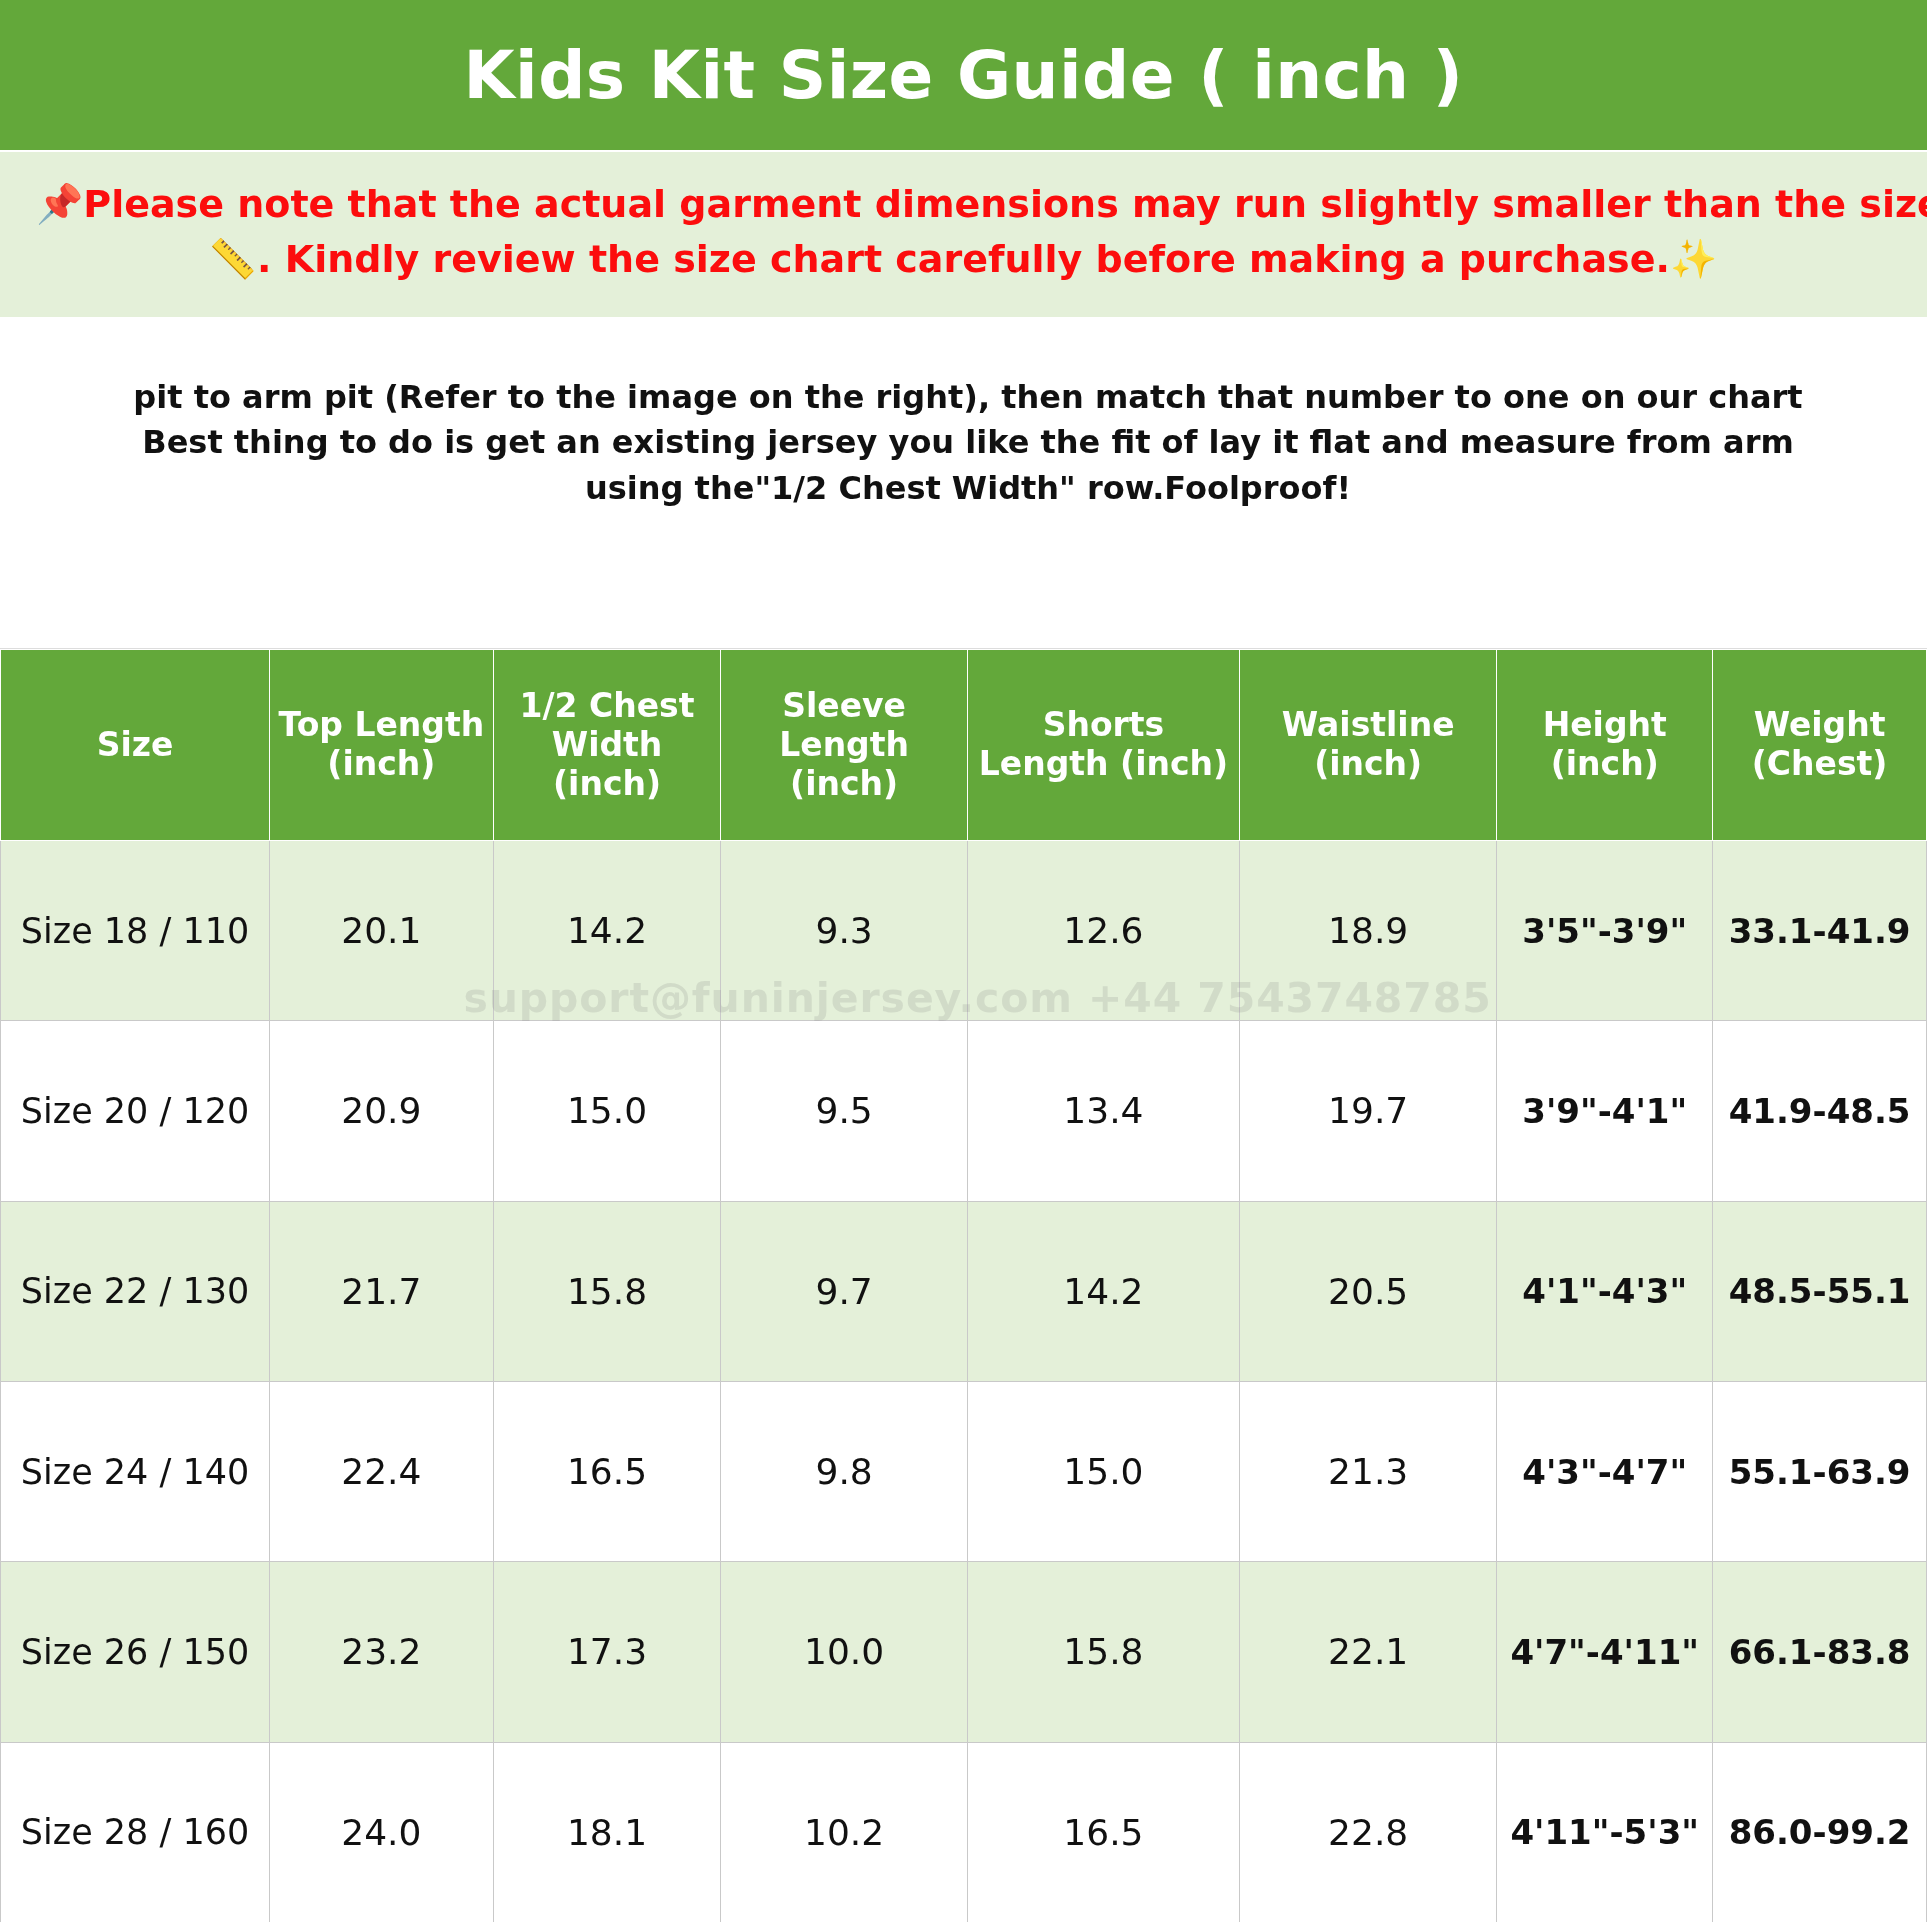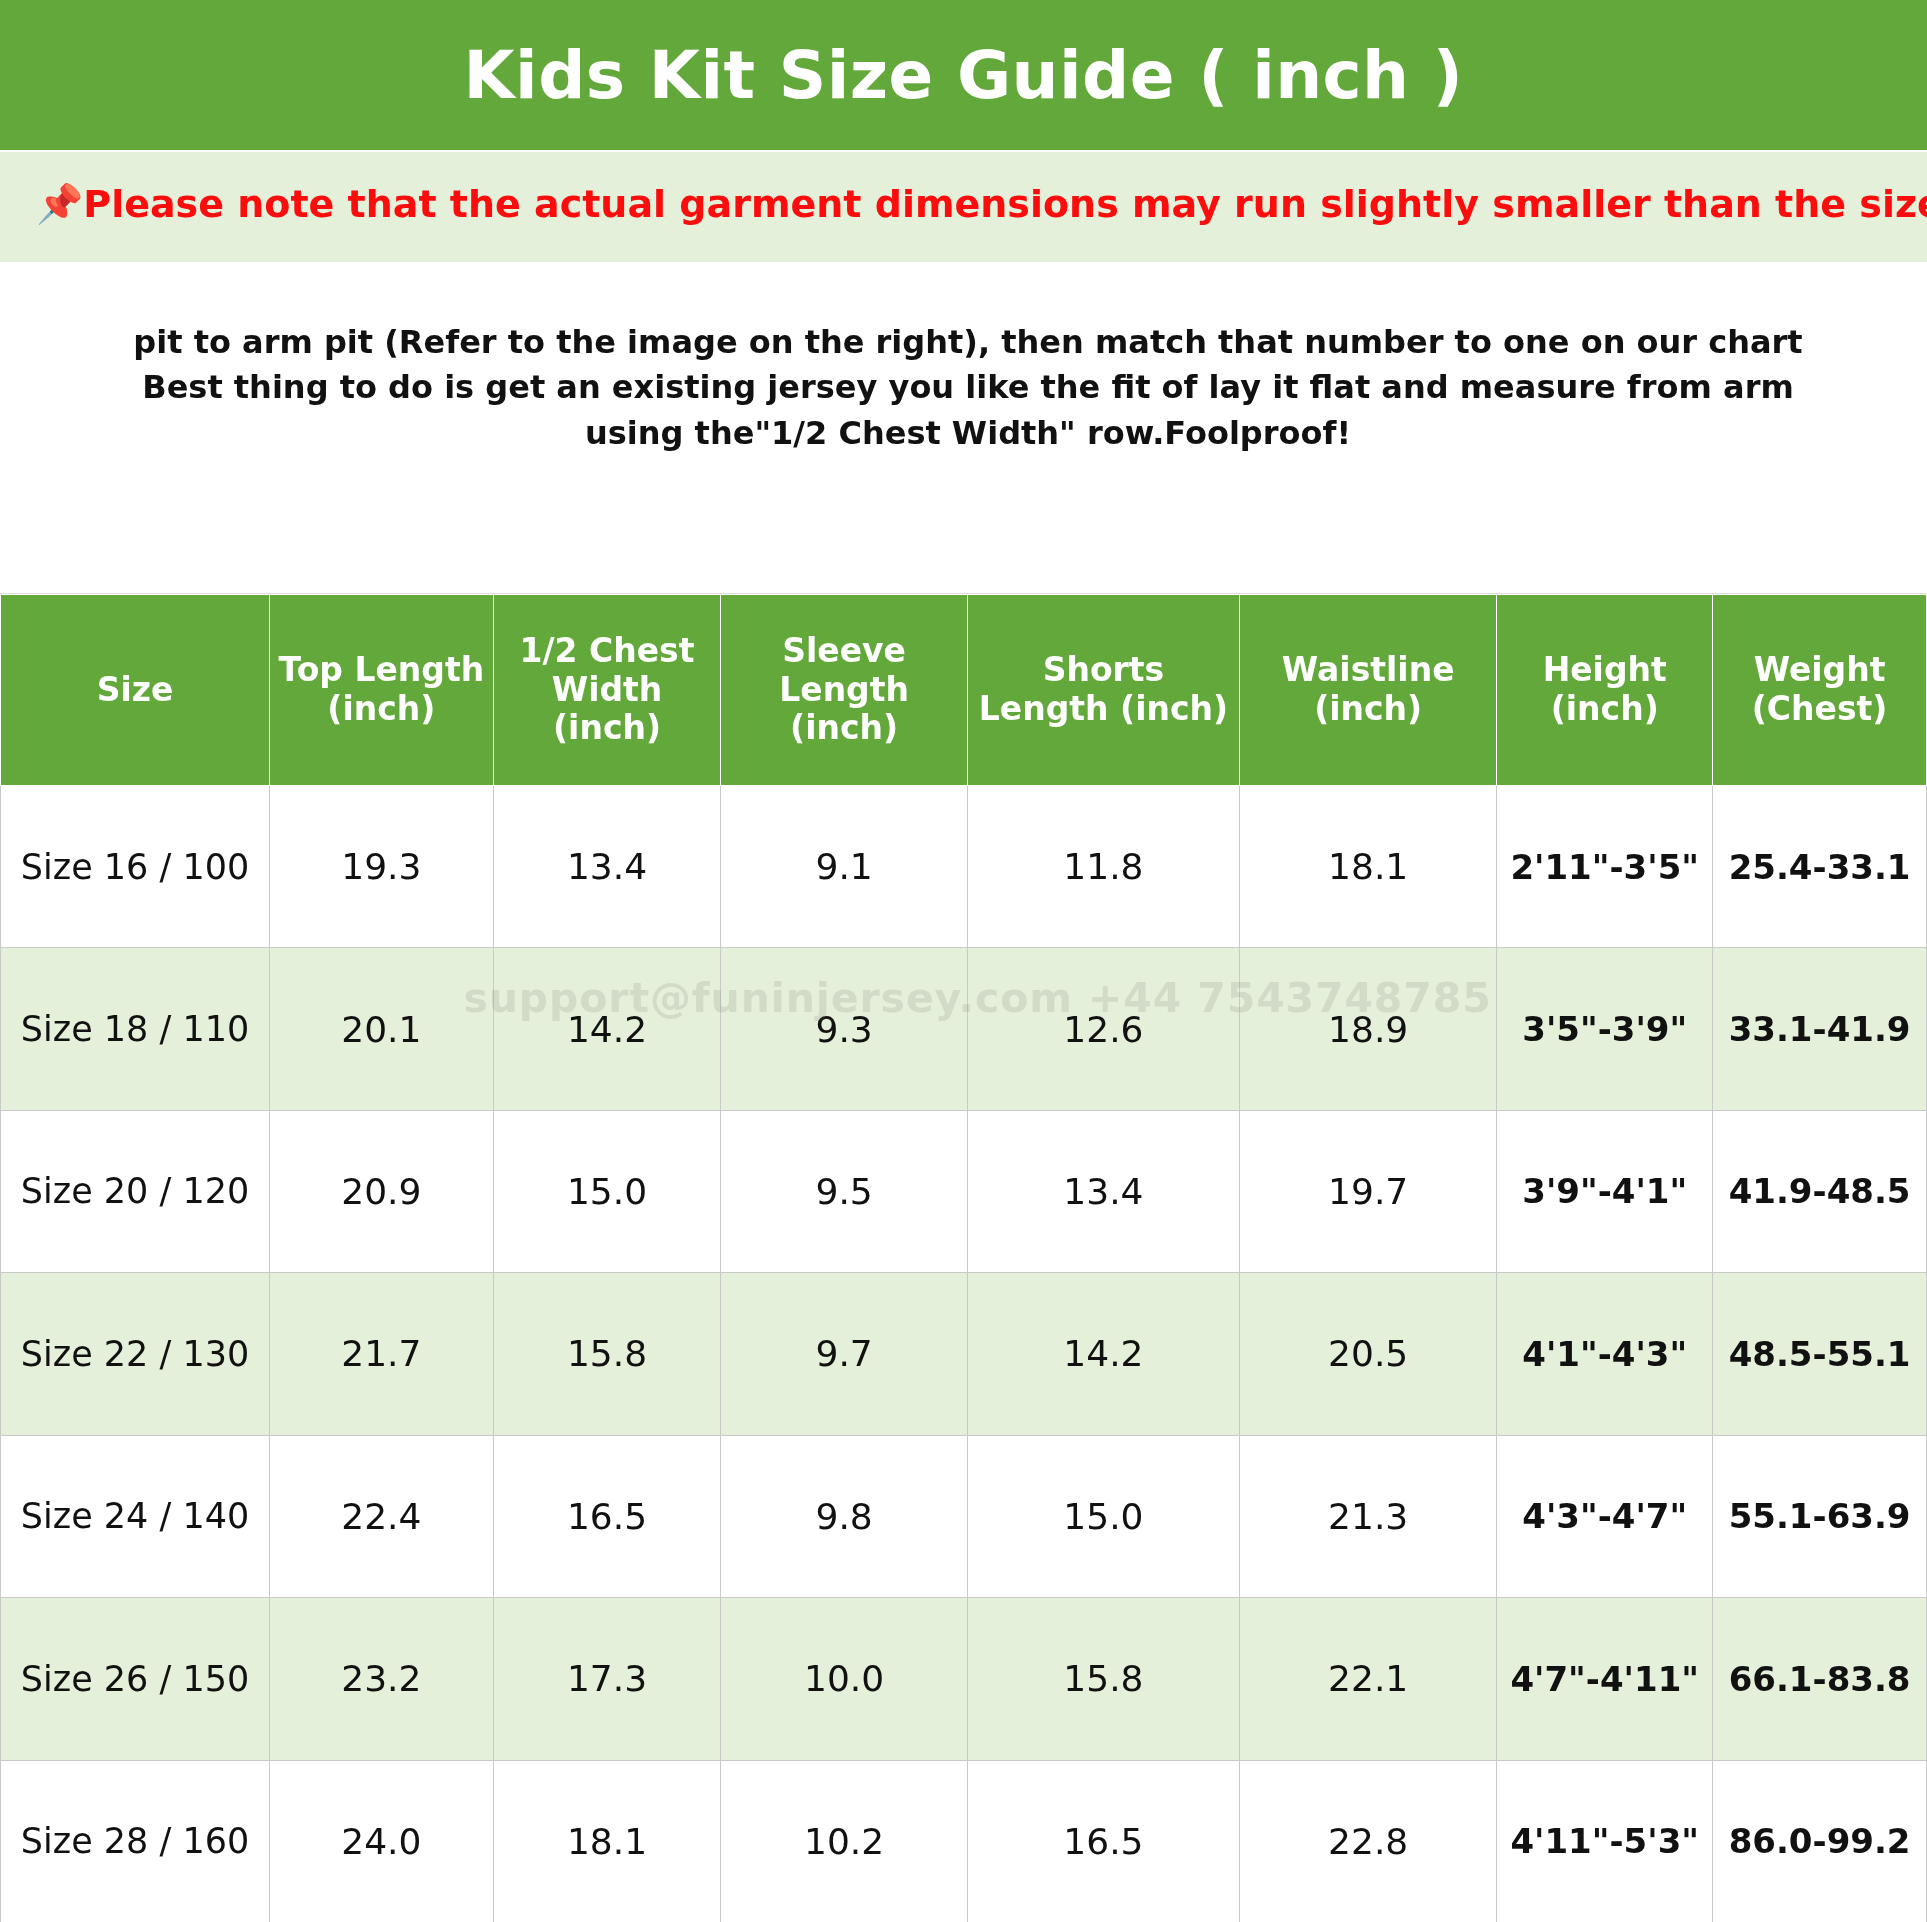--- a/index.html
+++ b/index.html
@@ -167,20 +167,23 @@
 
 <div class="sheet watermark-wrap">
 
   <div class="title-bar">
     <div class="title">Kids Kit Size Guide ( inch )</div>
   </div>
 
   <div class="note-band">
     <div class="note-line">
       <span class="emoji">📌</span><span>Please note that the actual garment dimensions may run slightly smaller than the size chart</span>
+    </div>
+    <div class="note-line">
+      <span class="emoji">📏</span><span>. Kindly review the size chart carefully before making a purchase.</span><span class="emoji">✨</span>
     </div>
   </div>
 
   <div class="help-section">
     <div class="help-text">
       <div class="help-body">
         <div>pit to arm pit (Refer to the image on the right), then match that number to one on our chart</div>
         <div>Best thing to do is get an existing jersey you like the fit of lay it flat and measure from arm</div>
         <div>using the"1/2 Chest Width" row.Foolproof!</div>
       </div>
@@ -228,30 +231,20 @@
           <div>Height</div>
           <div>(inch)</div>
         </th>
         <th>
           <div>Weight</div>
           <div>(Chest)</div>
         </th>
       </tr>
     </thead>
     <tbody>
-      <tr>
-        <td>Size 16 / 100</td>
-        <td>19.3</td>
-        <td>13.4</td>
-        <td>9.1</td>
-        <td>11.8</td>
-        <td>18.1</td>
-        <td class="small">2'11"-3'5"</td>
-        <td class="small">25.4-33.1</td>
-      </tr>
       <tr class="alt">
         <td>Size 18 / 110</td>
         <td>20.1</td>
         <td>14.2</td>
         <td>9.3</td>
         <td>12.6</td>
         <td>18.9</td>
         <td class="small">3'5"-3'9"</td>
         <td class="small">33.1-41.9</td>
       </tr>

